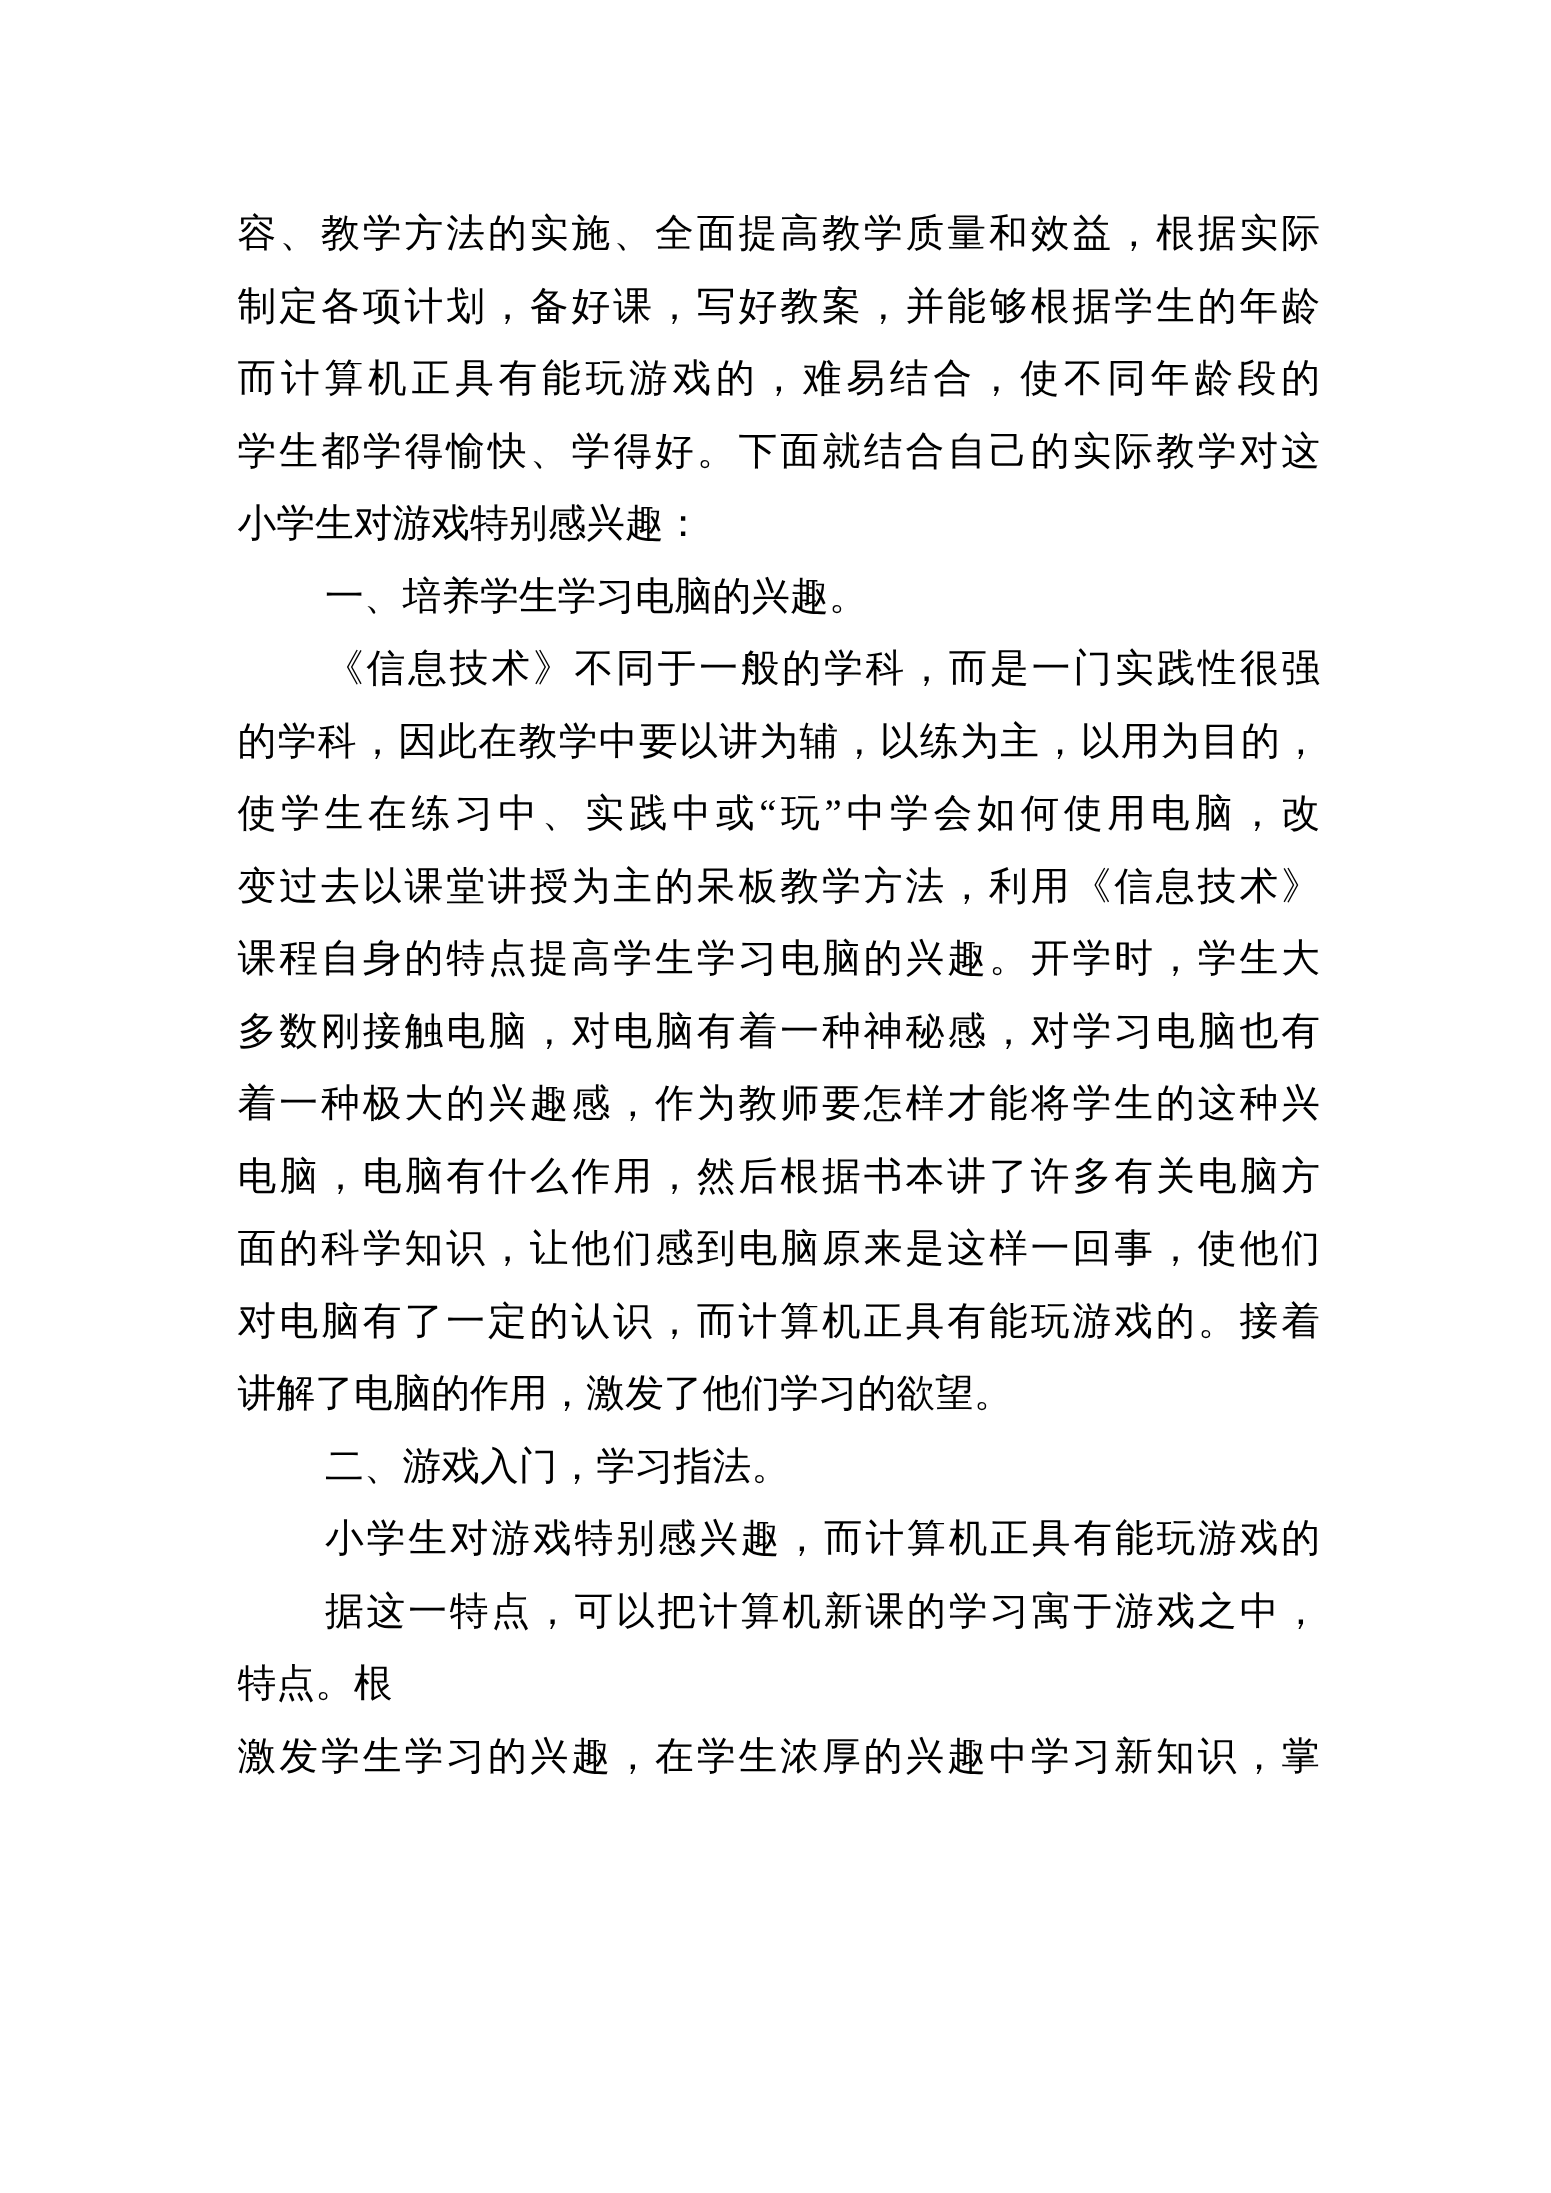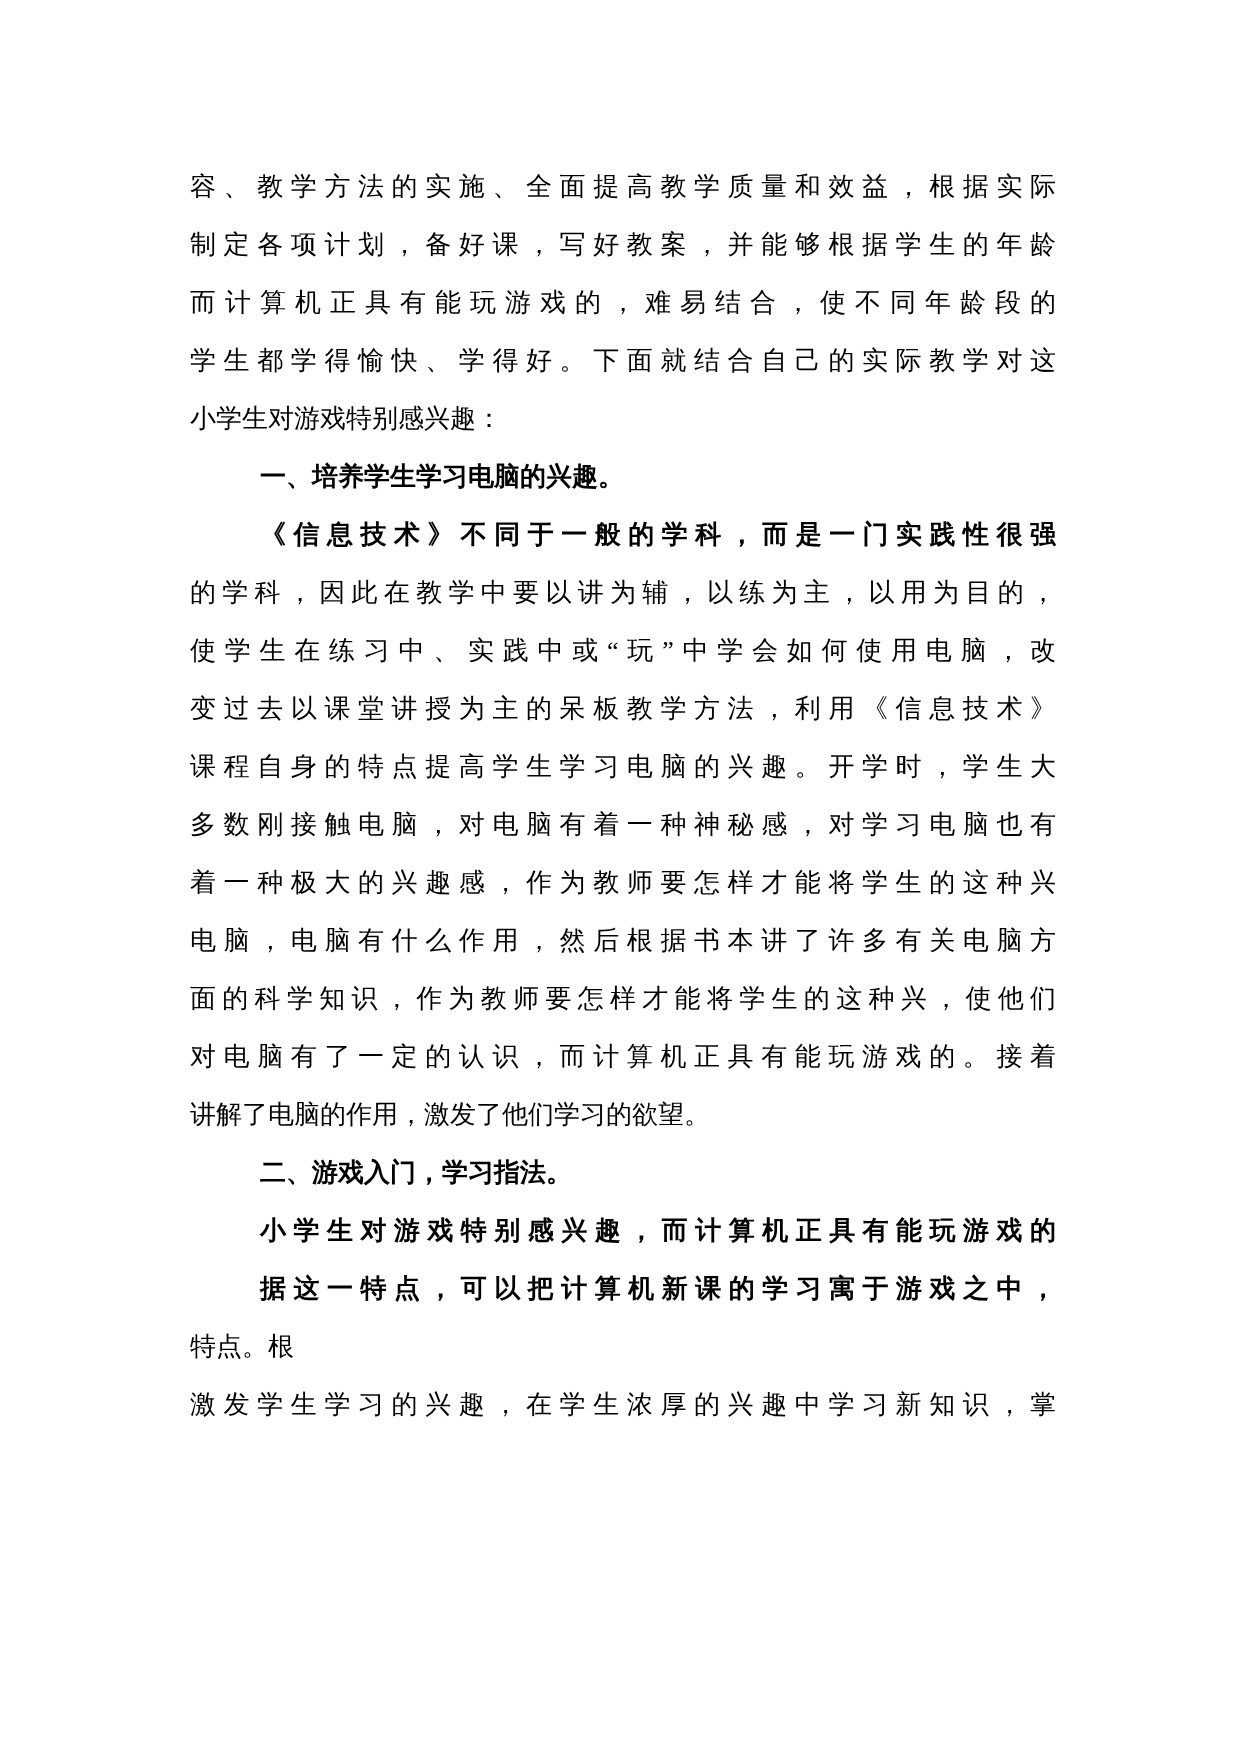--- a/index.html
+++ b/index.html
@@ -18,42 +18,41 @@
     height: 1754px;
     background: #ffffff;
     overflow: hidden;
   }
   .text-block {
     position: absolute;
     left: 190px;
     top: 158px;
     width: 866px;
     color: #000000;
-    font-size: 26px;
+    font-size: 31px;
     line-height: 58px;
   }
   .line {
     height: 58px;
     overflow: hidden;
   }
   
   .full {
     text-align: justify;
     text-align-last: justify;
     text-justify: inter-character;
   }
   
   .end {
     text-align: left;
     text-align-last: left;
   }
   
   .indent {
     text-indent: 70px;
-    font-weight: bold;
   }
 </style>
 </head>
 <body>
 
 <div class="page">
   <div class="text-block">
     <div class="line full">容、教学方法的实施、全面提高教学质量和效益，根据实际</div>
     <div class="line full">制定各项计划，备好课，写好教案，并能够根据学生的年龄</div>
     <div class="line full">而计算机正具有能玩游戏的，难易结合，使不同年龄段的</div>
@@ -61,21 +60,21 @@
     <div class="line end">小学生对游戏特别感兴趣：</div>
     <div class="line end indent">一、培养学生学习电脑的兴趣。</div>
     <div class="line full indent">《信息技术》不同于一般的学科，而是一门实践性很强</div>
     <div class="line full">的学科，因此在教学中要以讲为辅，以练为主，以用为目的，</div>
     <div class="line full">使学生在练习中、实践中或“玩”中学会如何使用电脑，改</div>
     <div class="line full">变过去以课堂讲授为主的呆板教学方法，利用《信息技术》</div>
     <div class="line full">课程自身的特点提高学生学习电脑的兴趣。开学时，学生大</div>
     <div class="line full">多数刚接触电脑，对电脑有着一种神秘感，对学习电脑也有</div>
     <div class="line full">着一种极大的兴趣感，作为教师要怎样才能将学生的这种兴</div>
     <div class="line full">电脑，电脑有什么作用，然后根据书本讲了许多有关电脑方</div>
-    <div class="line full">面的科学知识，作为教师要怎样才能将学生的这种兴，使他们</div>
+    <div class="line full">面的科学知识，让他们感到电脑原来是这样一回事，使他们</div>
     <div class="line full">对电脑有了一定的认识，而计算机正具有能玩游戏的。接着</div>
     <div class="line end">讲解了电脑的作用，激发了他们学习的欲望。</div>
     <div class="line end indent">二、游戏入门，学习指法。</div>
     <div class="line full indent">小学生对游戏特别感兴趣，而计算机正具有能玩游戏的</div>
     <div class="line full indent">据这一特点，可以把计算机新课的学习寓于游戏之中，</div>
     <div class="line end">特点。根</div>
     <div class="line full">激发学生学习的兴趣，在学生浓厚的兴趣中学习新知识，掌</div>
   </div>
 </div>
 

